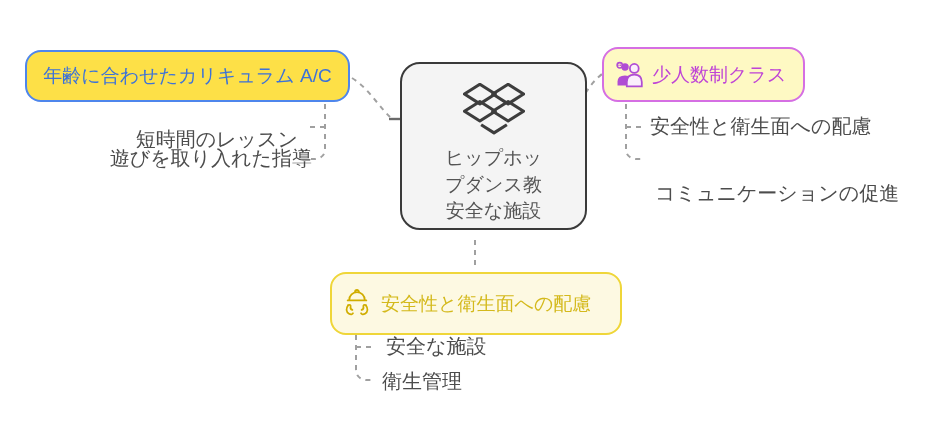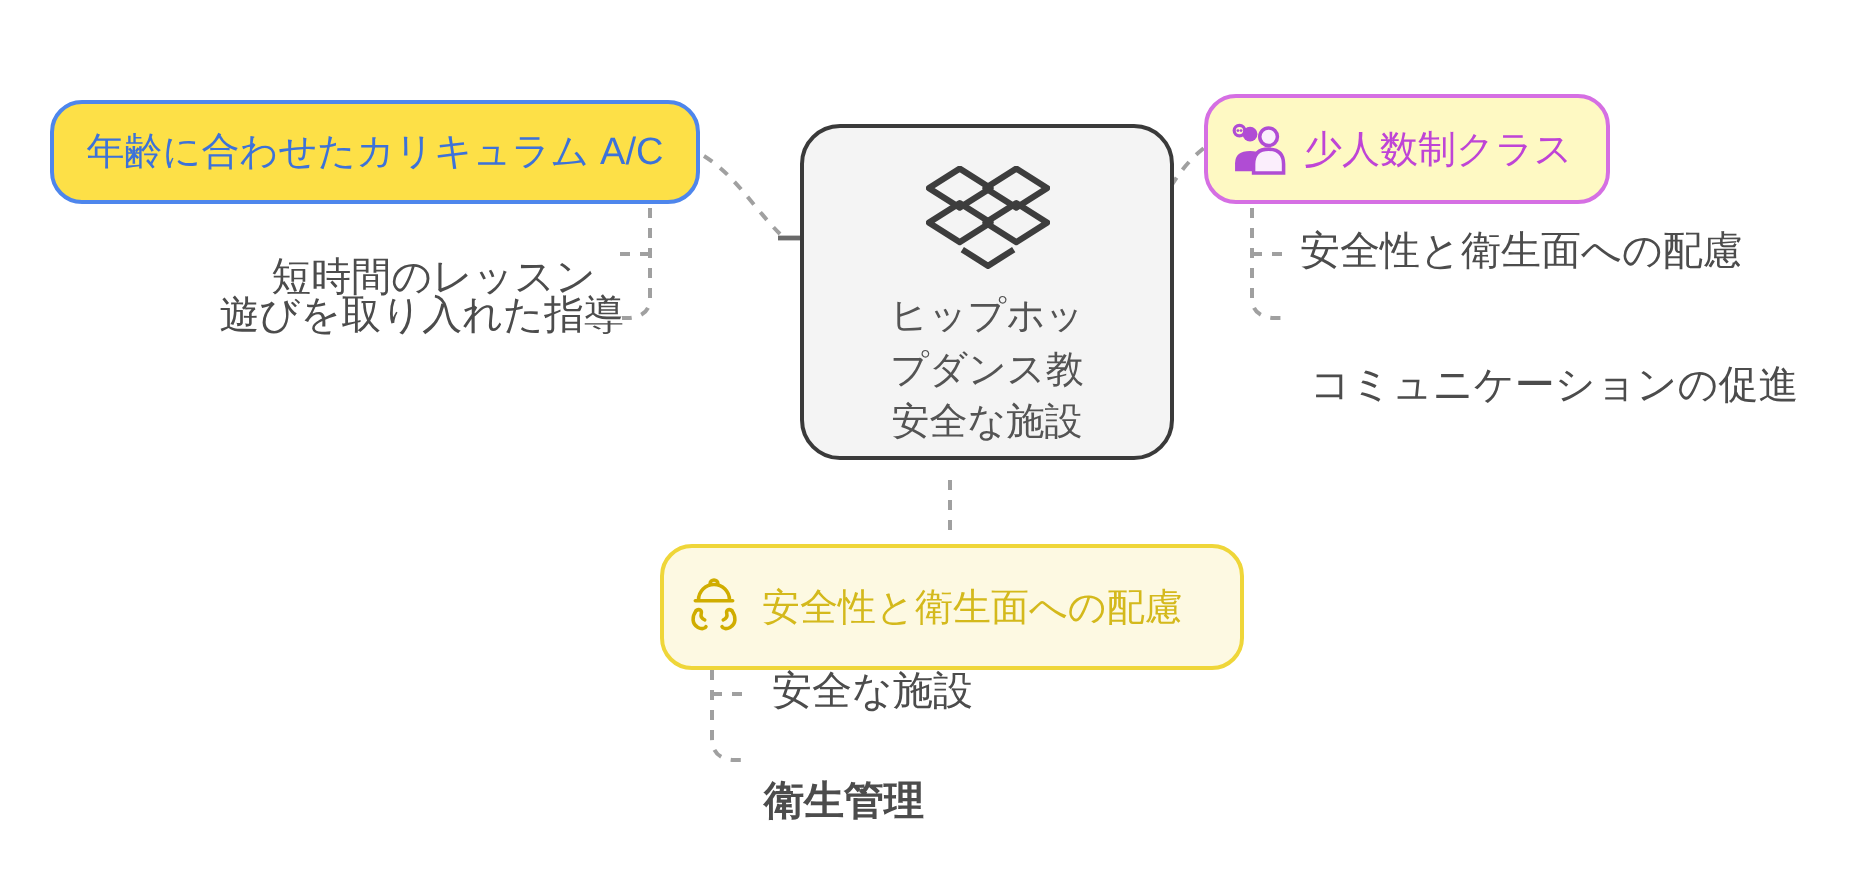--- a/index.html
+++ b/index.html
@@ -33,21 +33,21 @@
 
   .child {
     position:absolute; z-index:2; font-size:20px; line-height:26px;
     color:#4c4c4c; white-space:nowrap;
   }
   #child-b1 { right:628px; top:126px; }
   #child-b2 { right:614px; top:145px; }
   #child-p1 { left:650px;  top:113px; }
   #child-p2 { left:655px;  top:144px;margin-top:36px; }
   #child-y1 { left:386px;  top:333px; }
-  #child-y2 { left:382px;  top:388px;font-weight:bold; }
+  #child-y2 { left:382px;  top:368px; }
 </style>
 </head>
 <body>
 
 <div class="canvas">
 
   <svg class="connectors" width="926" height="446" viewBox="0 0 926 446">
     <g stroke="#a0a0a0" stroke-width="2" fill="none" stroke-dasharray="5 5">
       <path d="M352,78 C368,88 376,103 390,117"></path>
       <path d="M567,116 C582,108 582,90 602,74"></path>

